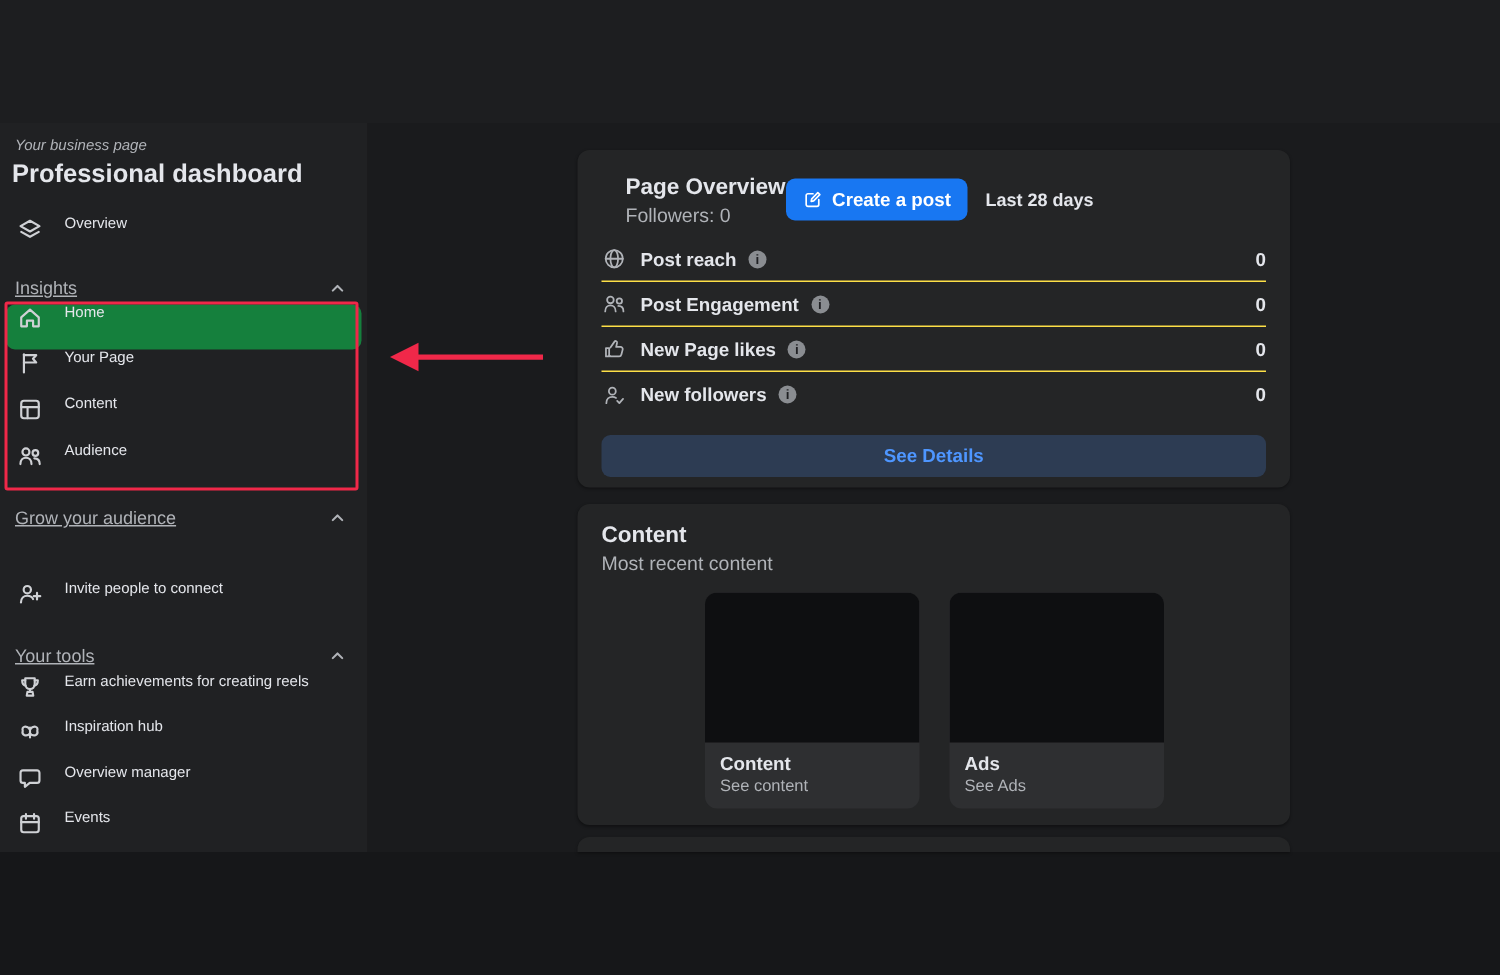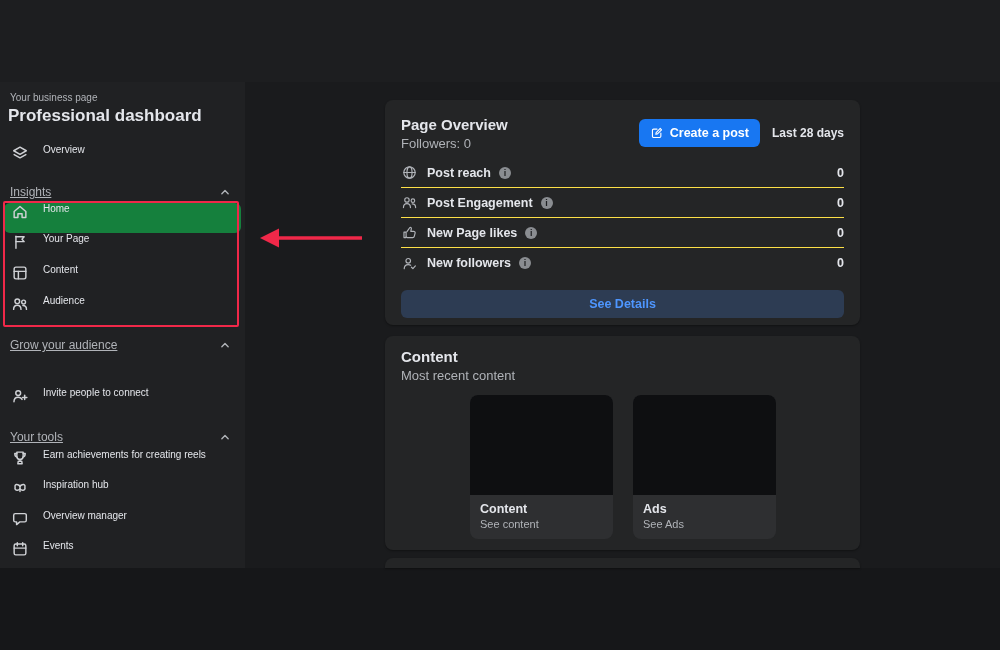--- a/index.html
+++ b/index.html
@@ -7,21 +7,21 @@
   .stage {
     position:relative; width:1000px; height:650px; overflow:hidden;
     background:#1a1b1d; font-family:"Liberation Sans","DejaVu Sans",sans-serif;
     color:#e4e6eb;
   }
   .band-top    { position:absolute; left:0; top:0;    width:1000px; height:82px; background:#1d1e20; }
   .band-bottom { position:absolute; left:0; top:568px; width:1000px; height:82px; background:#161719; }
 
   
   .sidebar { position:absolute; left:0; top:82px; width:245px; height:486px; background:#202123; overflow:hidden; }
-  .side-eyebrow { position:absolute; left:10px; top:10px; font-size:10px; color:#b0b3b8; }
+  .side-eyebrow { position:absolute; left:10px; top:10px; font-size:10px; color:#b0b3b8;font-style:italic; }
   .side-title   { position:absolute; left:8px;  top:24px; font-size:17px; font-weight:700; color:#e4e6eb; white-space:nowrap; }
 
   .nav-item {
     position:absolute; left:4px; width:237px; height:30px;
     display:flex; align-items:flex-start; gap:13px; padding:0 6px;
     border-radius:6px; font-size:10px; color:#e4e6eb; cursor:pointer; white-space:nowrap;
   }
   .nav-item.selected { background:#15803d; }
   .nicon { width:20px; display:flex; justify-content:center; color:#cfd1d5; flex:0 0 20px; }
   .section-header {
@@ -33,21 +33,21 @@
 
   .ic { fill:none; stroke:currentColor; stroke-width:1.6; stroke-linecap:round; stroke-linejoin:round; display:block; }
 
   
   .main { position:absolute; left:245px; top:82px; width:755px; height:486px; background:#1a1b1d; }
   .card { position:absolute; background:#242526; border-radius:8px; box-shadow:0 1px 2px rgba(0,0,0,.35); }
   .card.overview { left:140px; top:18px;  width:475px; height:225px; padding:12px 16px 7px; overflow:hidden; }
   .card.content  { left:140px; top:254px; width:475px; height:214px; padding:12px 16px; overflow:hidden; }
   .card.sliver   { left:140px; top:476px; width:475px; height:10px; border-radius:8px 8px 0 0; }
 
-  .ov-head { display:flex; align-items:center; justify-content:space-between; height:42px; }
+  .ov-head { display:flex; align-items:center; height:42px;margin-left:16px; }
   .ov-title { font-size:15px; font-weight:700; color:#e4e6eb; }
   .ov-sub   { font-size:13px; color:#b0b3b8; margin-top:3px; }
   .ov-right { display:flex; align-items:center; gap:12px; }
   .btn-create {
     display:flex; align-items:center; gap:6px; height:28px; padding:0 11px;
     border:none; border-radius:6px; background:#1877f2; color:#fff;
     font-size:12.5px; font-weight:700; cursor:pointer; font-family:inherit; white-space:nowrap;
   }
   .period { font-size:12px; font-weight:700; color:#e4e6eb; white-space:nowrap; }
 

